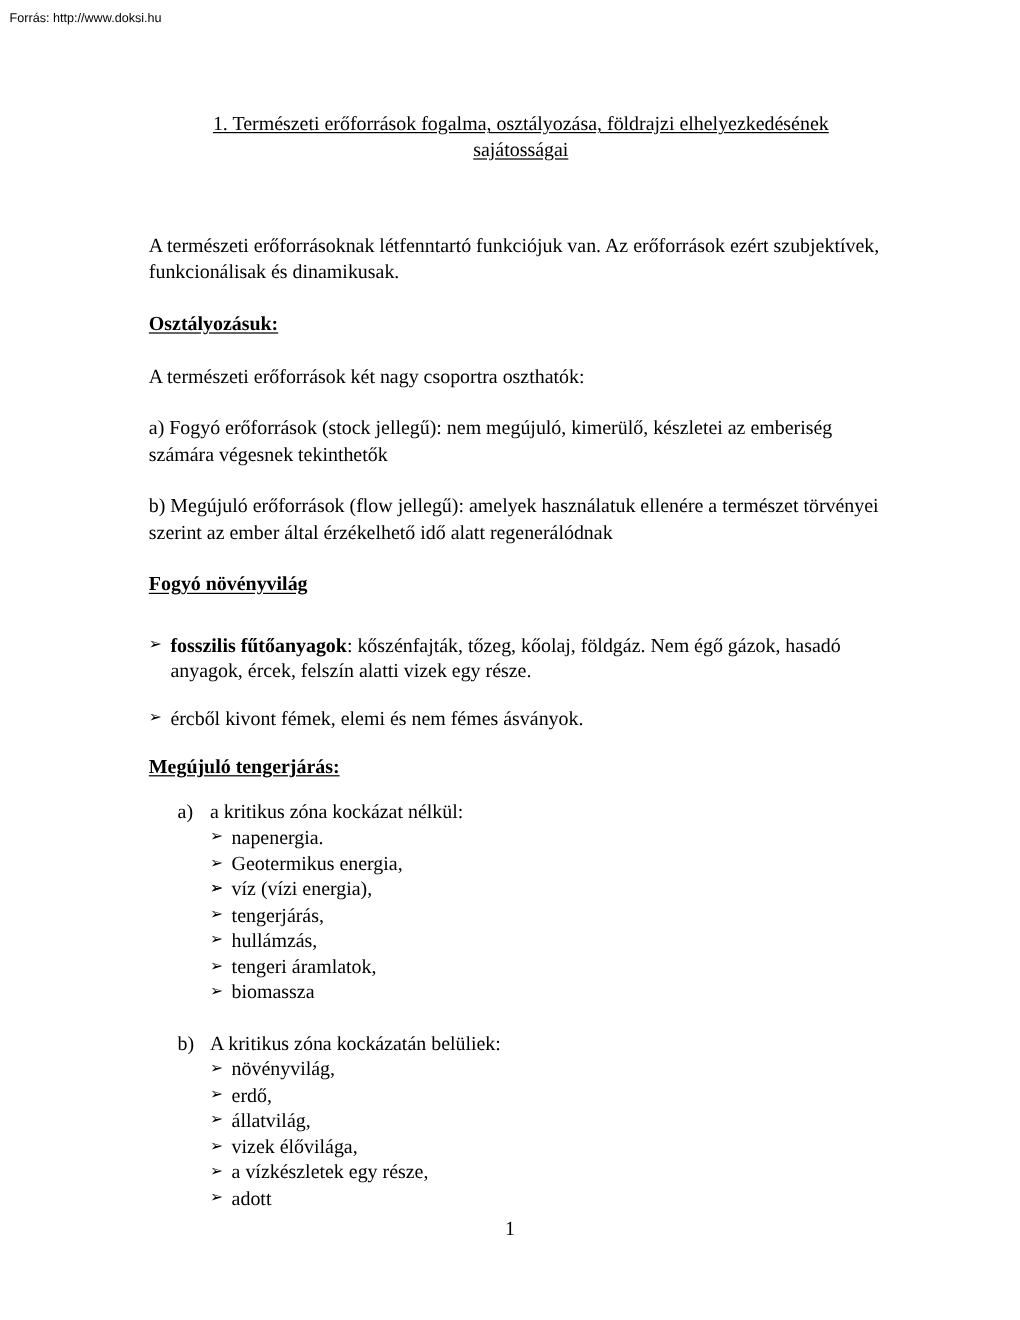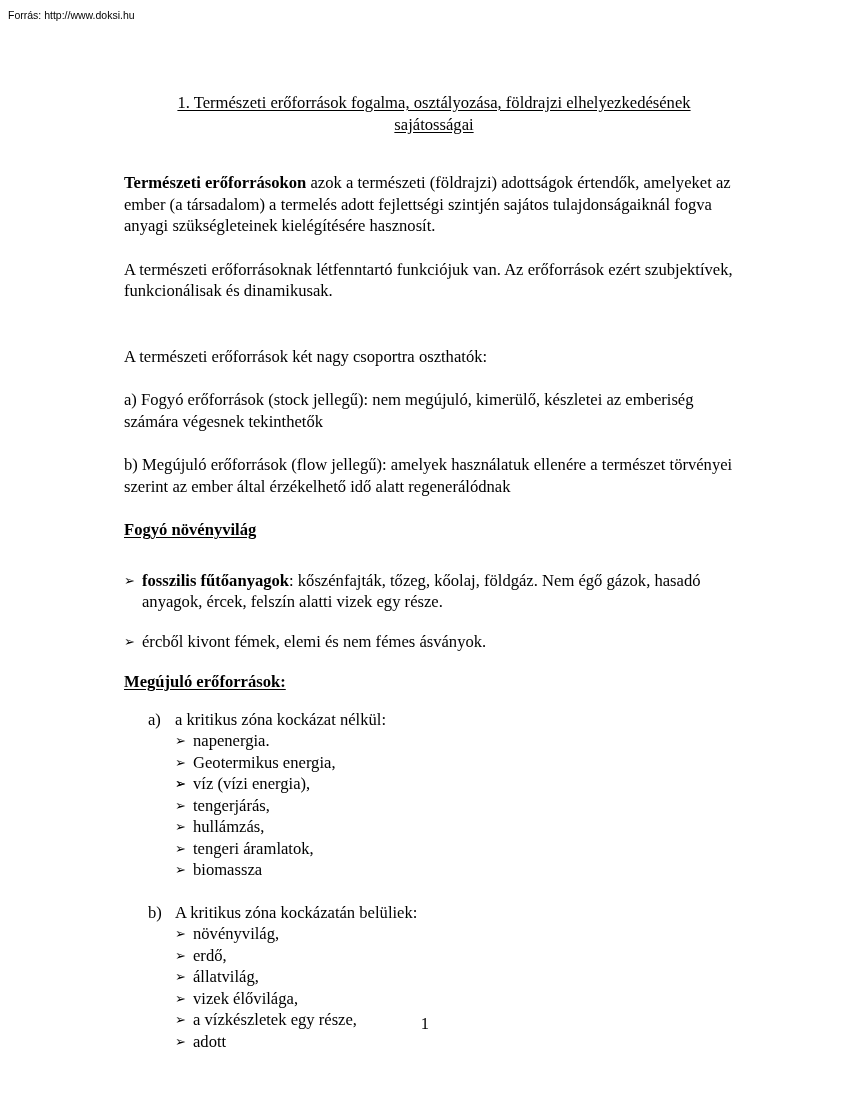--- a/index.html
+++ b/index.html
@@ -152,28 +152,28 @@
 
   <div class="doc">
 
     <h1 class="doc-title">
       <span class="u">1. Természeti erőforrások fogalma, osztályozása, földrajzi elhelyezkedésének</span><br>
       <span class="u">sajátosságai</span>
     </h1>
 
     <div class="gap-37"></div>
 
-    <p class="para"><b class="inline-bold">Természeti erőforrásokon</b><span> azok a természeti (földrajzi) adottságok értendők, amelyeket az ember (a társadalom) a termelés adott fejlettségi szintjén sajátos tulajdonságaiknál fogva anyagi szükségleteinek kielégítésére hasznosít.</span></p>
 
     <div class="gap-22"></div>
 
     <p class="para">A természeti erőforrásoknak létfenntartó funkciójuk van. Az erőforrások ezért szubjektívek, funkcionálisak és dinamikusak.</p>
 
     <div class="gap-22"></div>
 
+    <h2 class="section-head"><span class="u">Osztályozásuk:</span></h2>
 
     <div class="gap-22"></div>
 
     <p class="para">A természeti erőforrások két nagy csoportra oszthatók:</p>
 
     <div class="gap-22"></div>
 
     <p class="para">a) Fogyó erőforrások (stock jellegű): nem megújuló, kimerülő, készletei az emberiség számára végesnek tekinthetők</p>
 
     <div class="gap-22"></div>
@@ -190,21 +190,21 @@
       <li>
         <span class="bullet-arrow">➢</span><b class="inline-bold">fosszilis fűtőanyagok</b><span>: kőszénfajták, tőzeg, kőolaj, földgáz. Nem égő gázok, hasadó anyagok, ércek, felszín alatti vizek egy része.</span>
       </li>
       <li>
         <span class="bullet-arrow">➢</span><span>ércből kivont fémek, elemi és nem fémes ásványok.</span>
       </li>
     </ul>
 
     <div class="gap-19"></div>
 
-    <h2 class="section-head"><span class="u">Megújuló erőforrások:</span></h2>
+    <h2 class="section-head"><span class="u">Megújuló tengerjárás:</span></h2>
 
     <div class="gap-16"></div>
 
     <ol class="letter-list">
       <li>
         <span class="letter-marker">a)</span><span>a kritikus zóna kockázat nélkül:</span>
         <ul class="arrow-list sub-list-a">
           <li><span class="bullet-arrow">➢</span><span>napenergia.</span></li>
           <li><span class="bullet-arrow">➢</span><span>Geotermikus energia,</span></li>
           <li><span class="bullet-arrow">➢</span></li>

